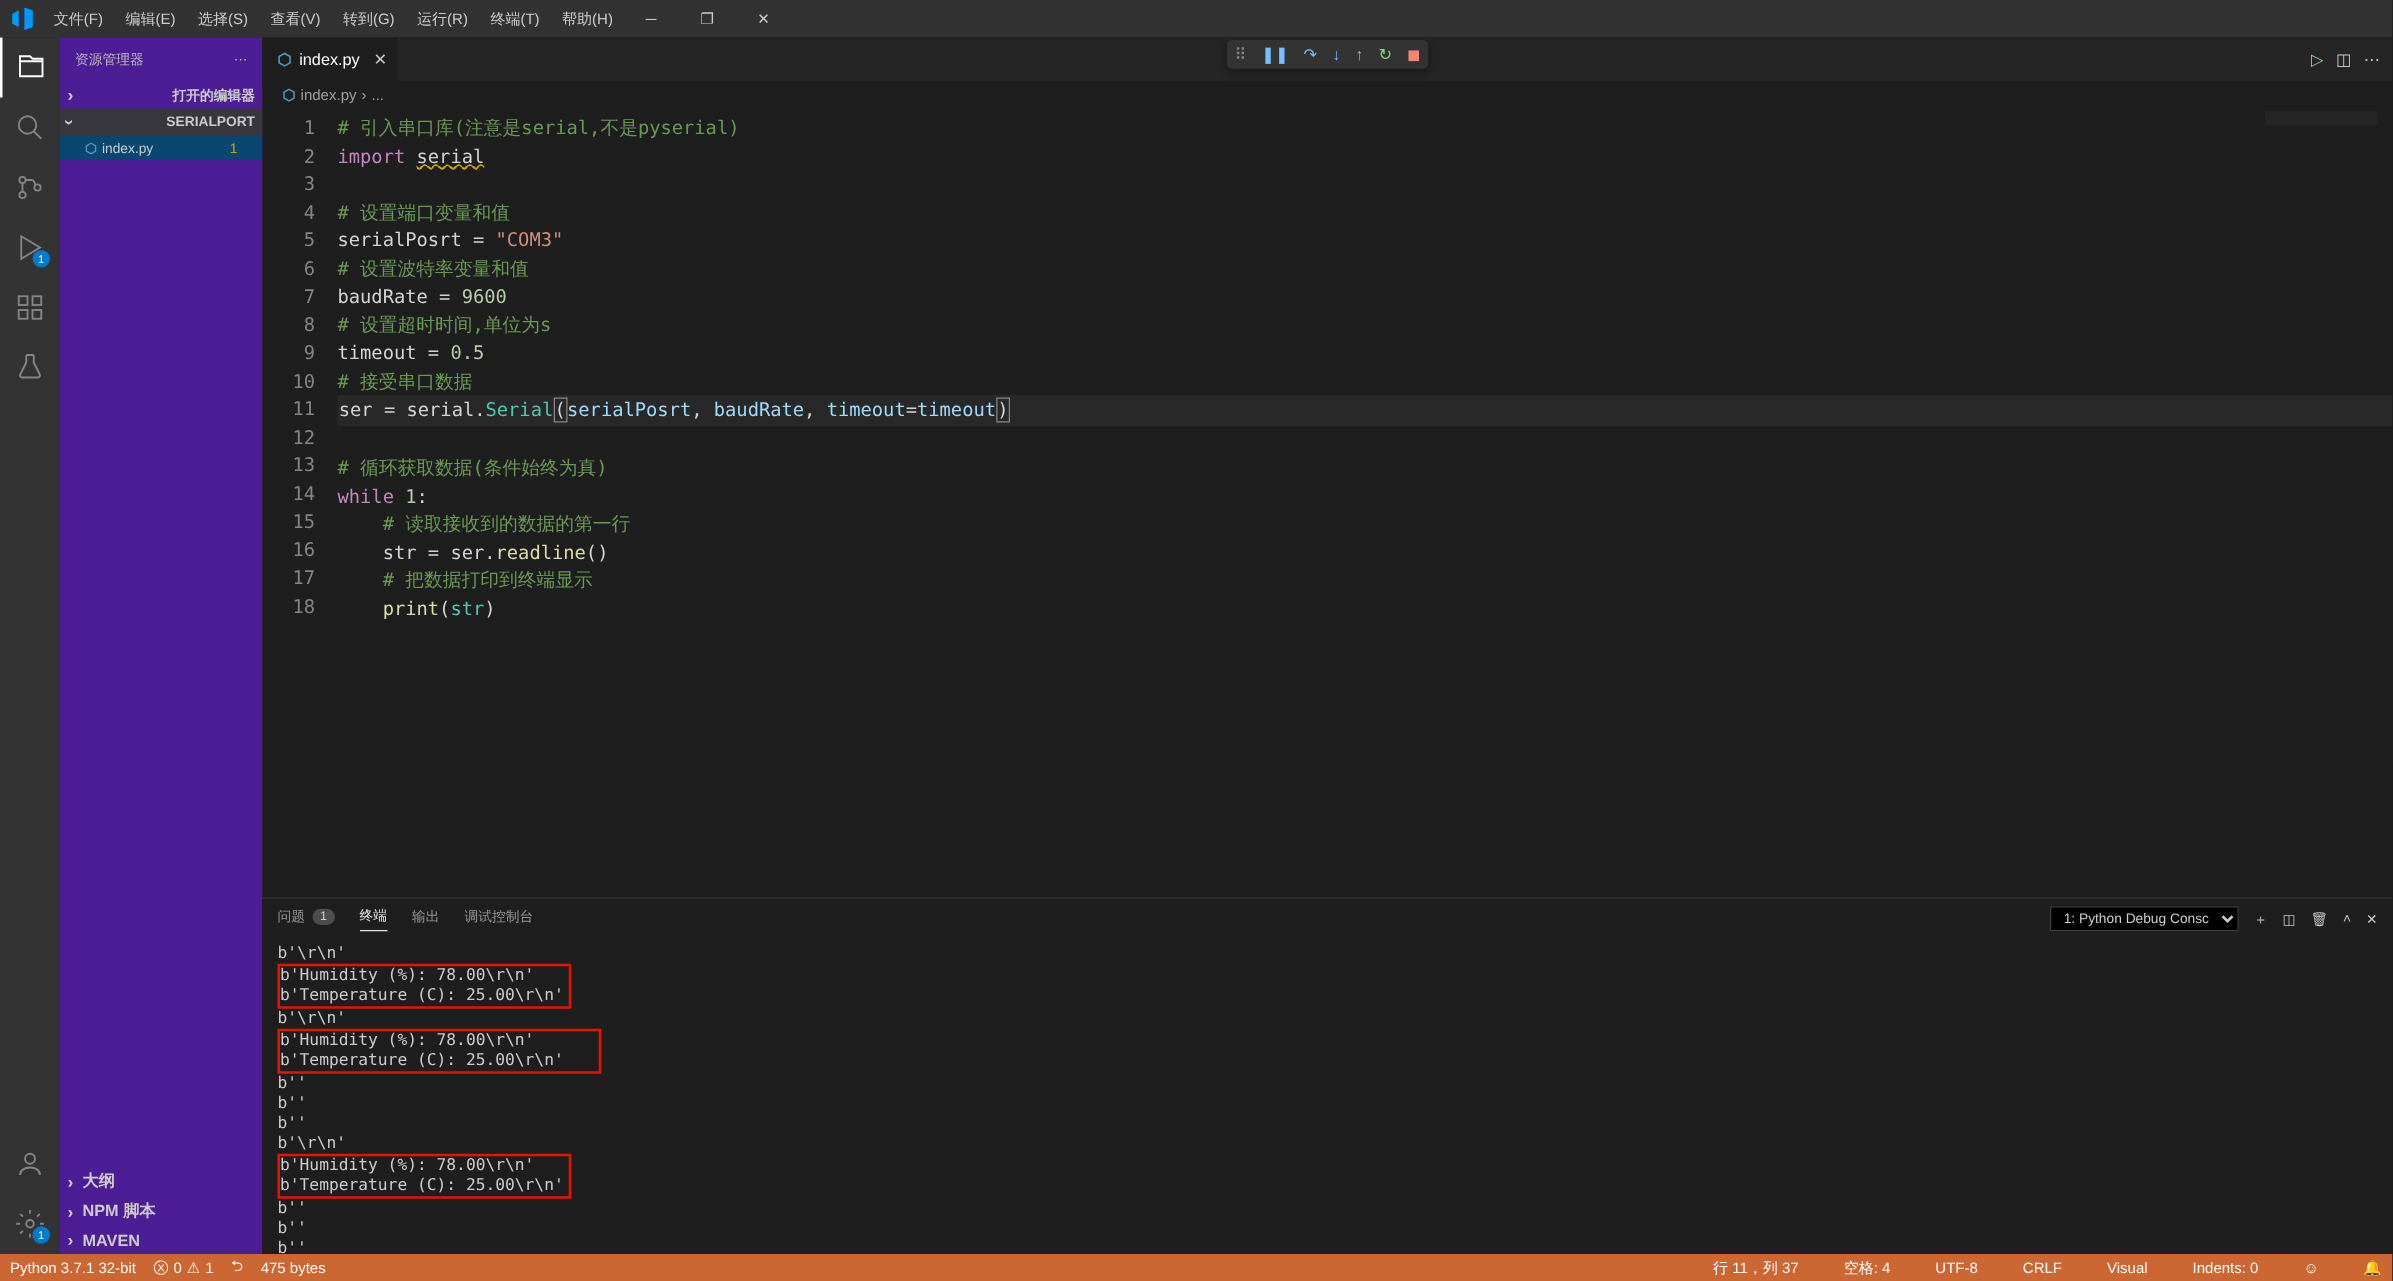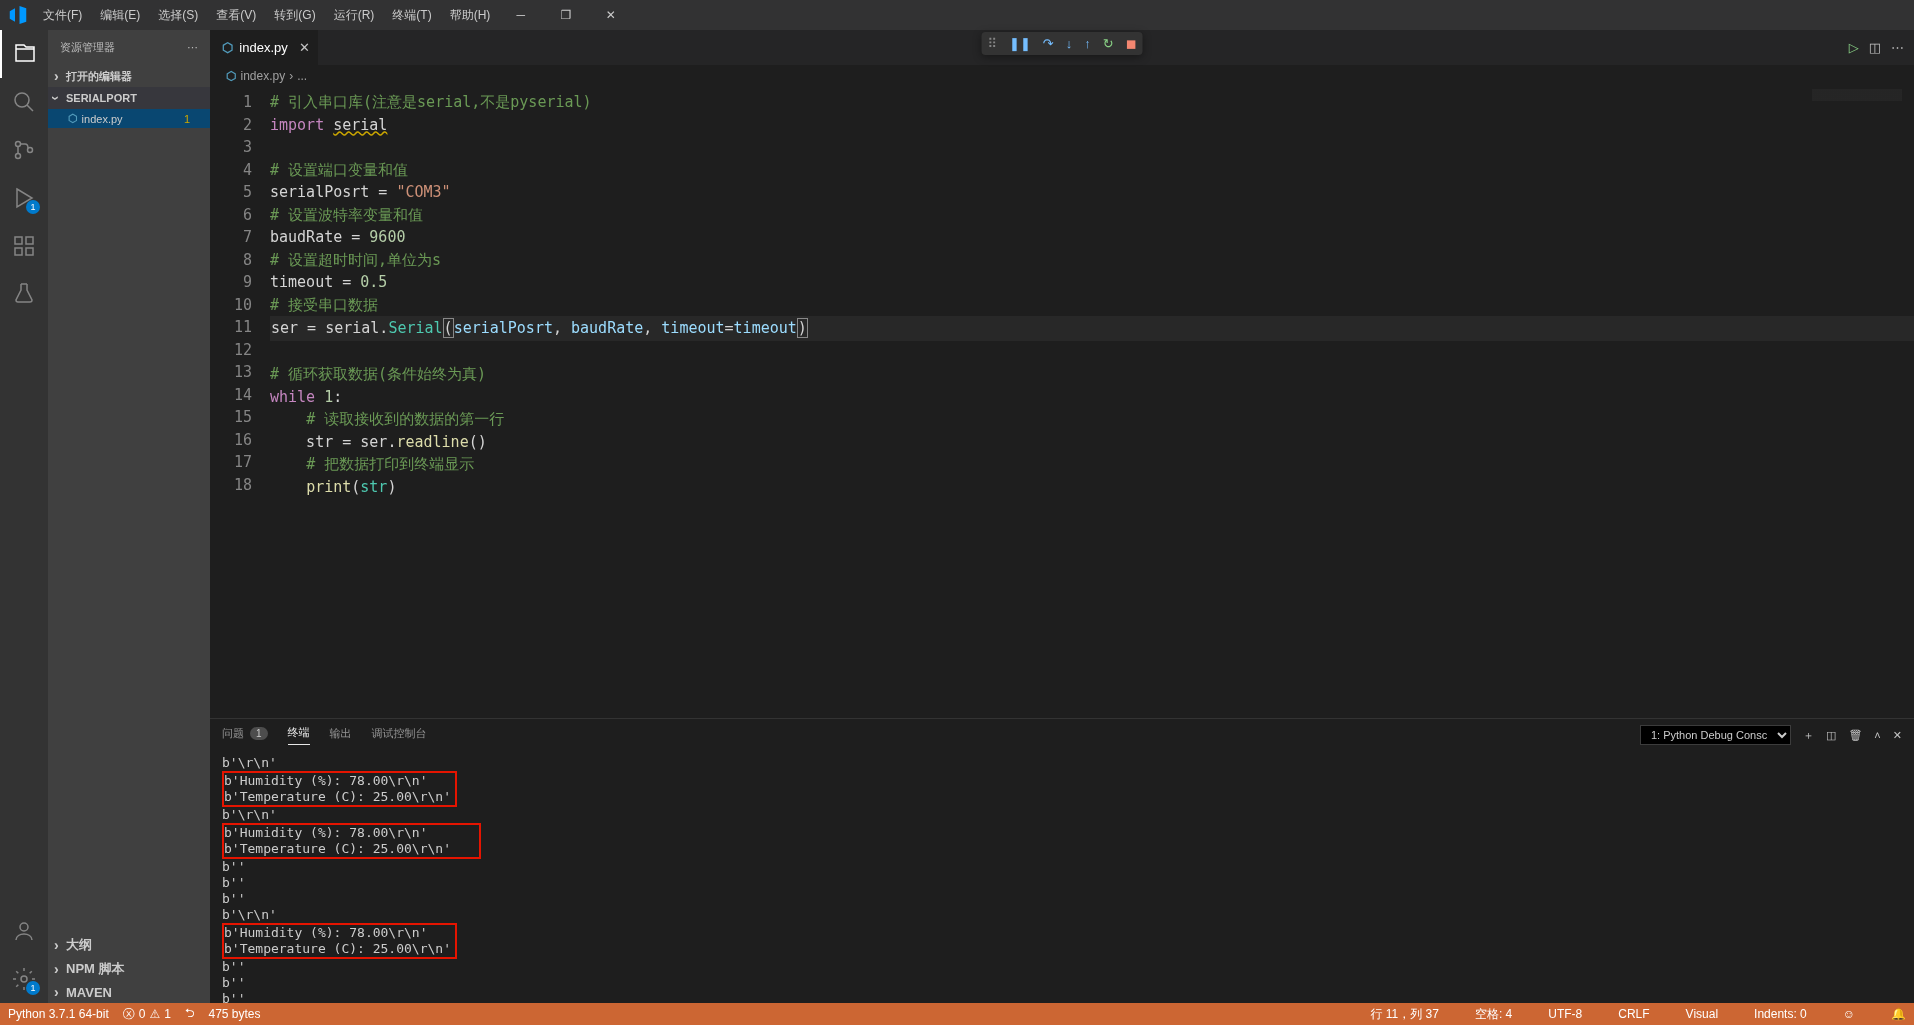--- a/index.html
+++ b/index.html
@@ -89,21 +89,21 @@
   font-size: 9px;
   min-width: 14px;
   height: 14px;
   display: flex;
   align-items: center;
   justify-content: center;
   padding: 0 3px;
 }
 .sidebar {
   width: 162px;
-  background: #404040;
+  background: #4c1d95;
   display: flex;
   flex-direction: column;
 }
 .sidebar-header {
   height: 35px;
   display: flex;
   align-items: center;
   justify-content: space-between;
   padding: 0 12px;
   font-size: 11px;
@@ -112,20 +112,21 @@
 .sidebar-section {
   font-size: 11px;
 }
 .sidebar-section .sec-title {
   padding: 3px 6px;
   display: flex;
   align-items: center;
   gap: 4px;
   cursor: pointer;
   font-weight: bold;
+  justify-content: space-between;
 }
 .sidebar-section .sec-title.expanded {
   background: #37373d;
 }
 .sidebar-section .file-item {
   padding: 3px 20px;
   display: flex;
   align-items: center;
   justify-content: space-between;
   cursor: pointer;
@@ -504,21 +505,21 @@
           <div class="term-line">b''</div>
           <div class="term-line">b''</div>
           <div class="term-line">b''</div>
         </div>
     </div>
   </div>
 </div>
 
 <div class="status-bar">
   <div class="sb-left">
-    <span class="sb-item">Python 3.7.1 64-bit</span>
+    <span class="sb-item">Python 3.7.1 32-bit</span>
     <span class="sb-item">
       ⓧ <span>0</span> ⚠ <span>1</span>
     </span>
     <span class="sb-item">⮌</span>
     <span class="sb-item">475 bytes</span>
   </div>
   <div class="sb-right">
     <span class="sb-item">行 11，列 37</span>
     <span class="sb-item">空格: 4</span>
     <span class="sb-item">UTF-8</span>

